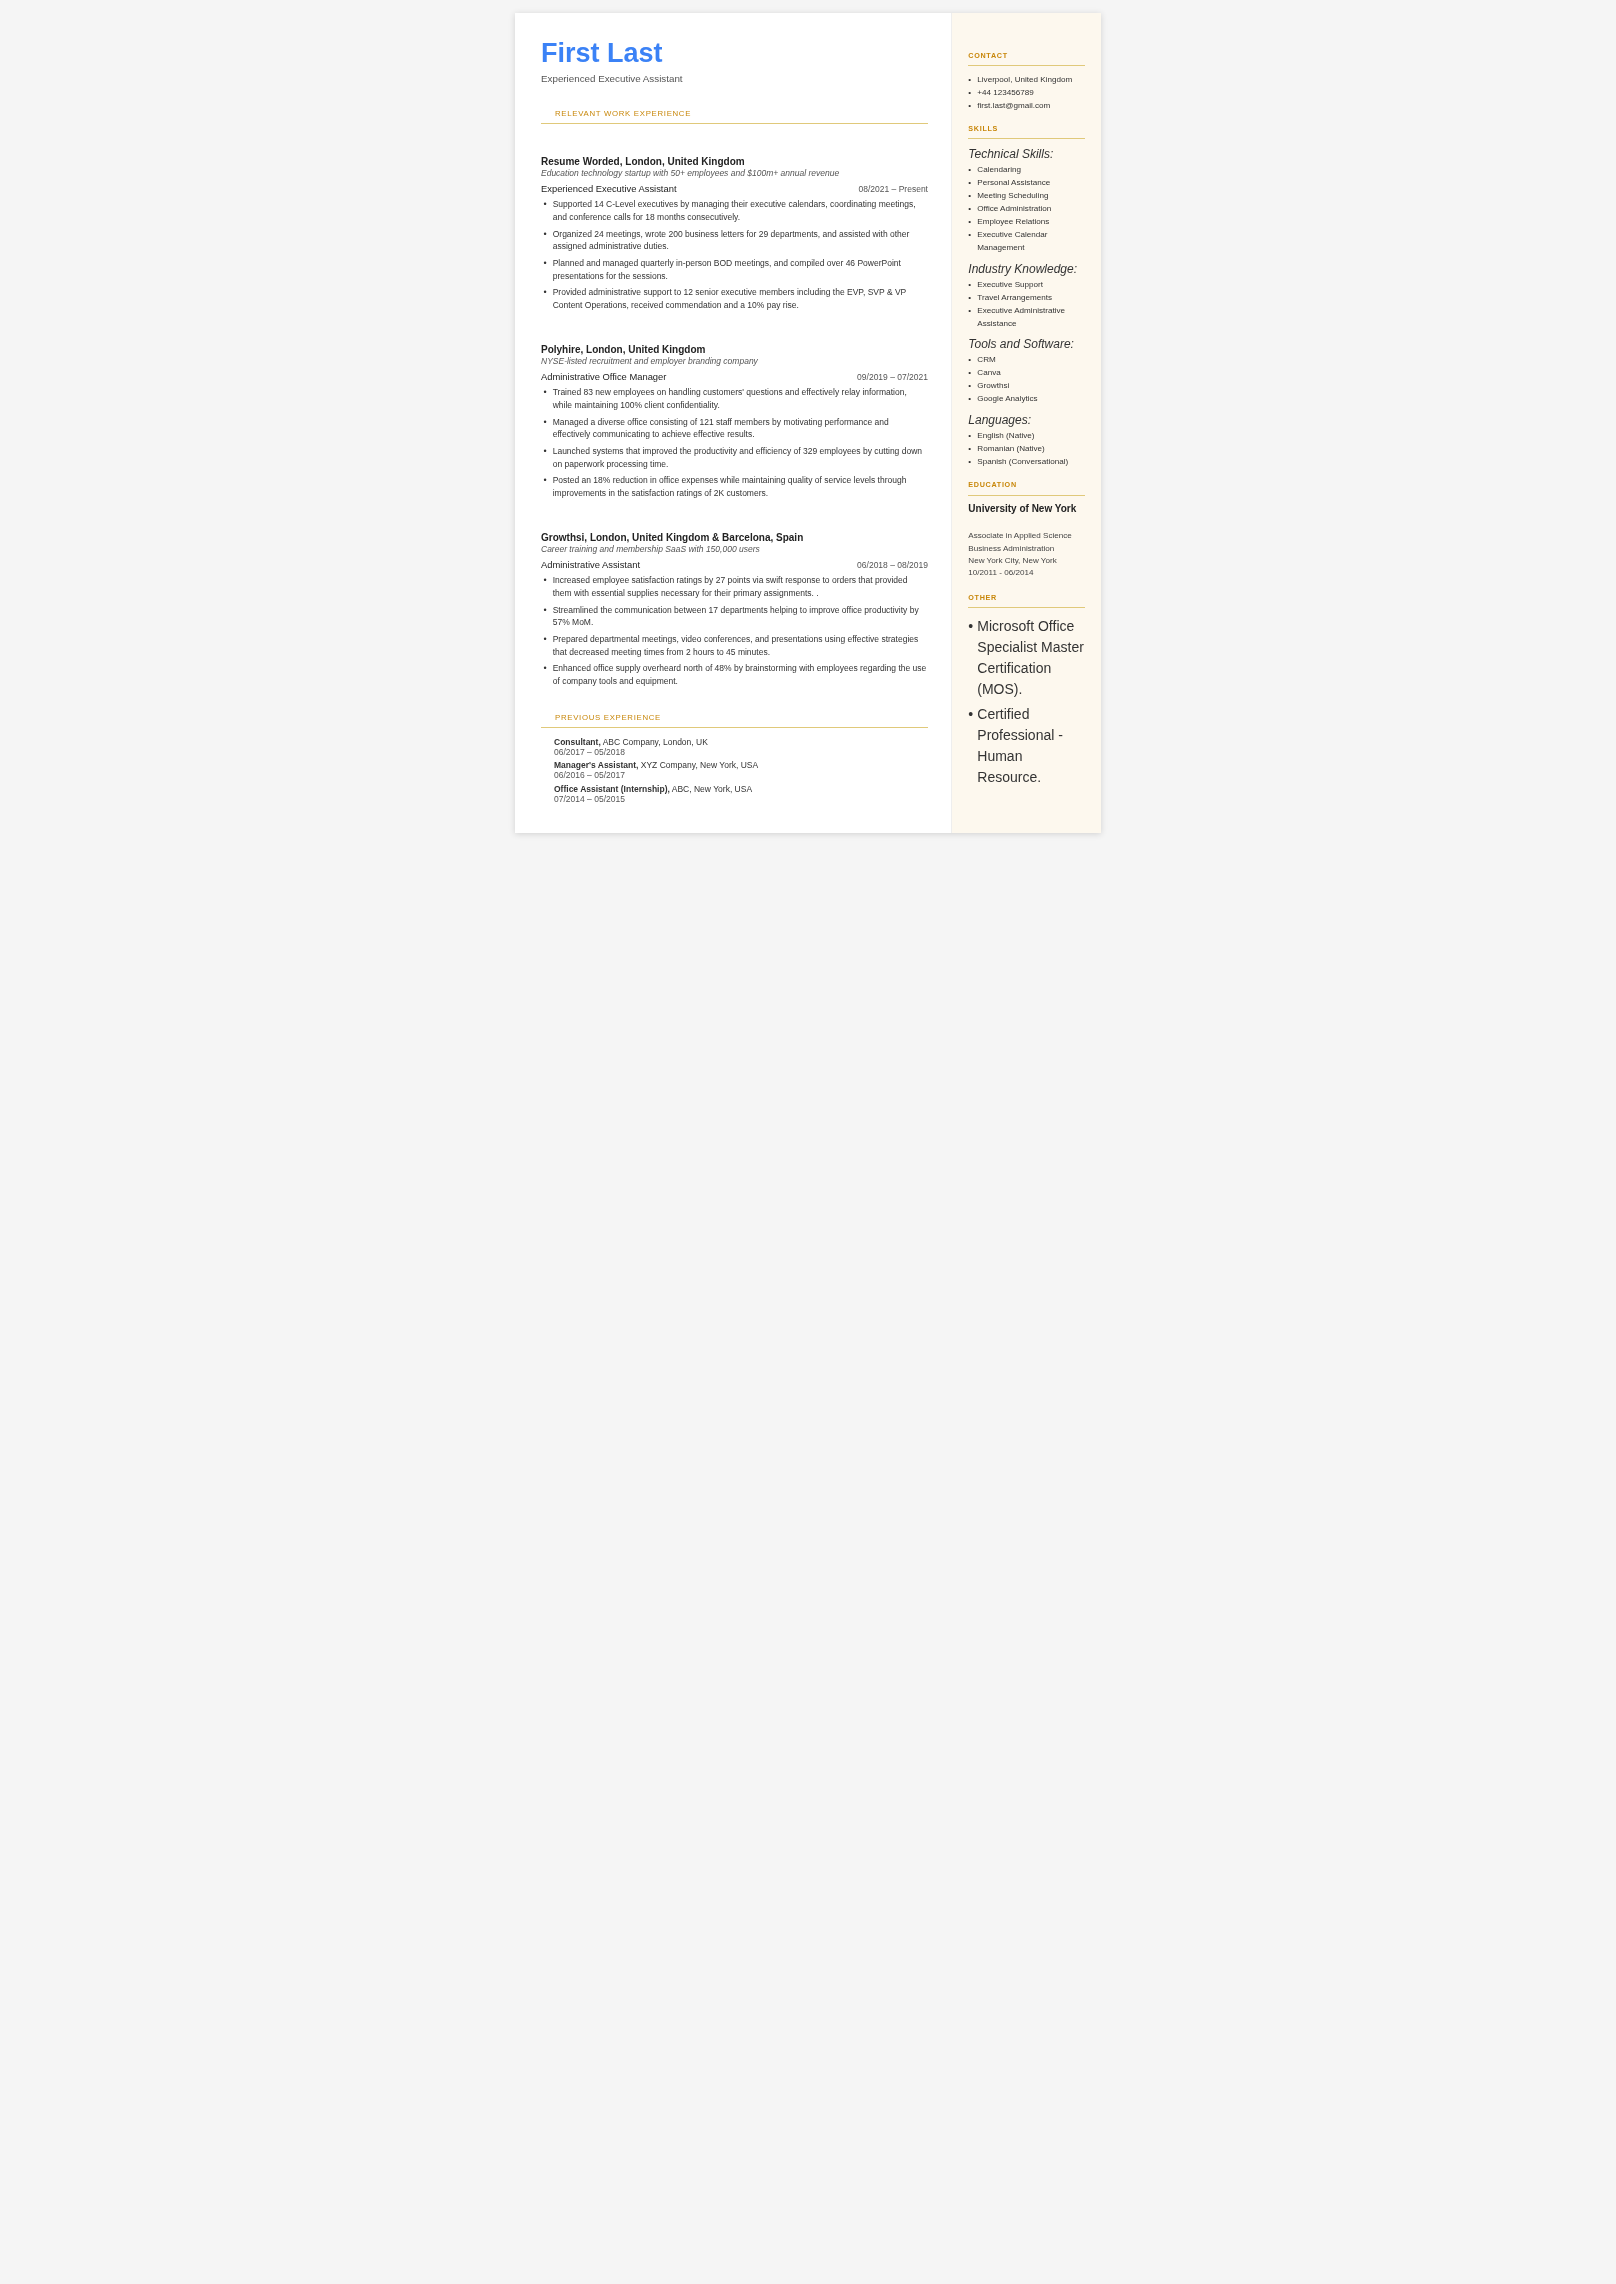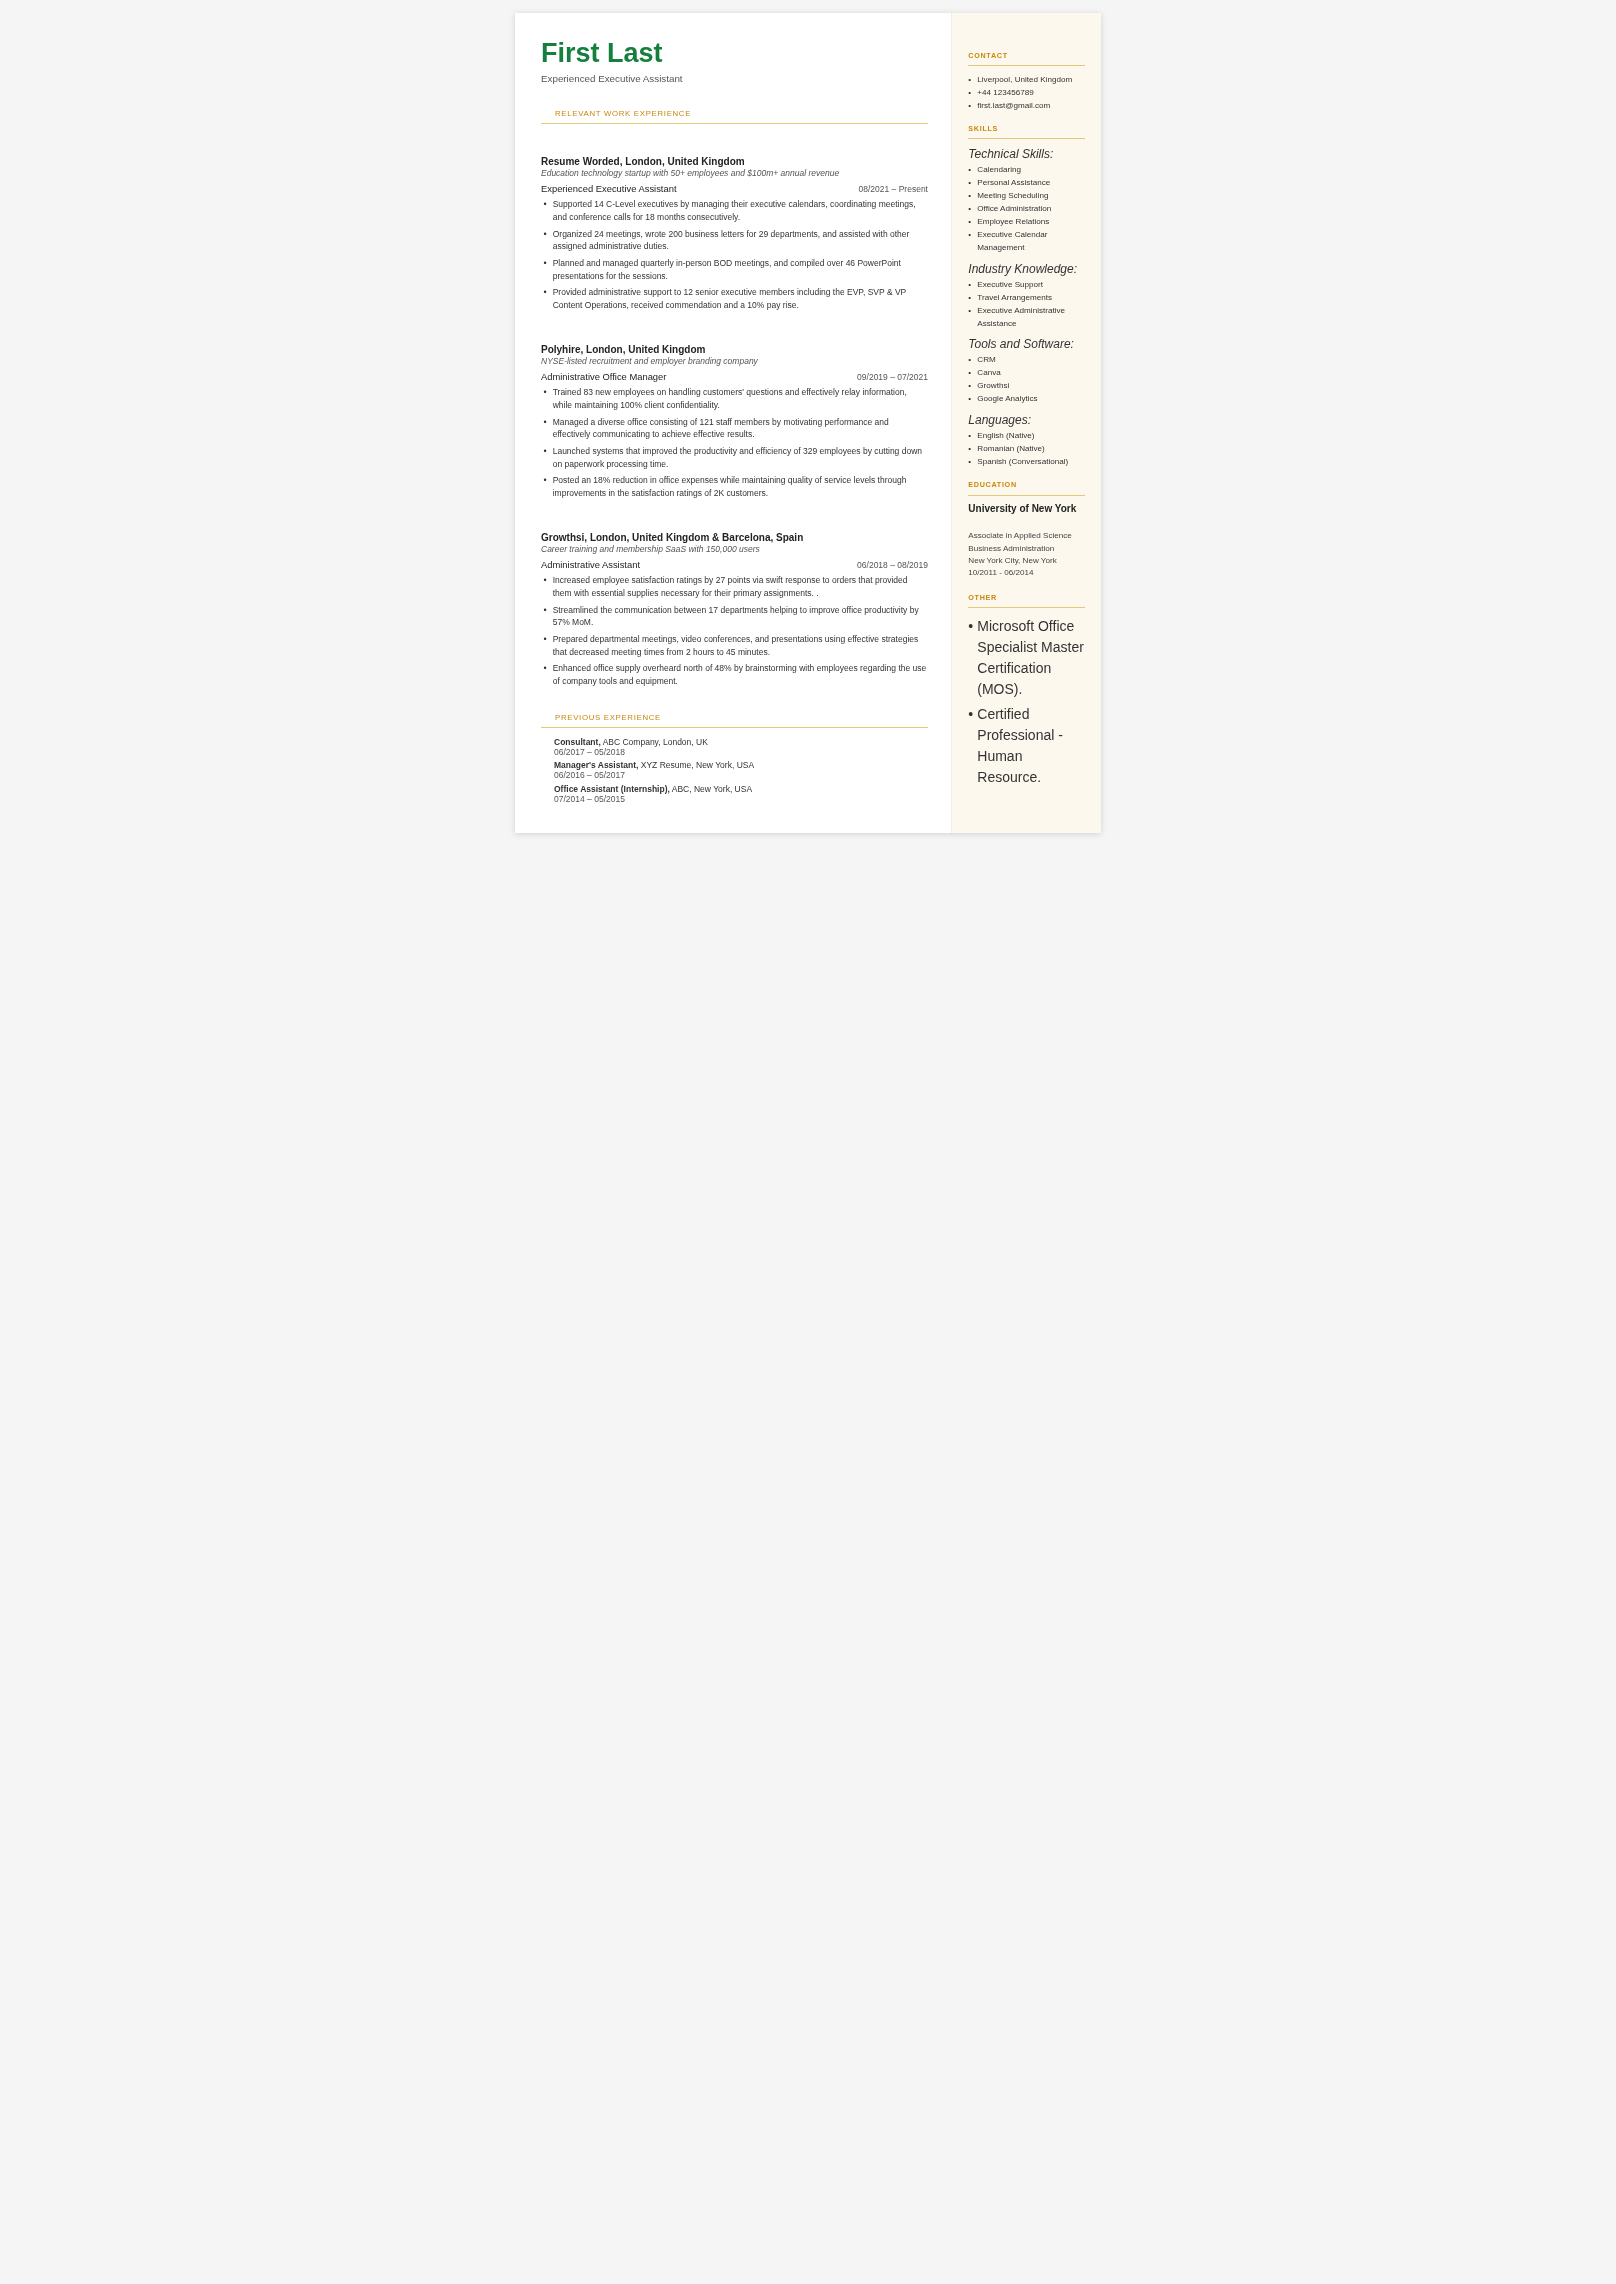--- a/index.html
+++ b/index.html
@@ -20,21 +20,21 @@
     }
     
     .left-col {
       flex: 1;
       padding: 26px 23px 26px 26px;
       border-right: 0.7px solid #eee;
     }
     .name {
       font-size: 27px;
       font-weight: 900;
-      color: #15803d;
+      color: #3b82f6;
       line-height: 1.1;
       margin-bottom: 3.9px;
     }
     .subtitle {
       font-size: 9.8px;
       color: #555;
       margin-bottom: 14.3px;
     }
     .section-title {
       font-size: 7.8px;
@@ -259,21 +259,21 @@
     <hr class="divider">
 
     <div class="prev-exp-row">
       <div class="prev-left">
         <strong>Consultant,</strong><span> ABC Company, London, UK</span>
       </div>
       <div class="prev-date">06/2017 – 05/2018</div>
     </div>
     <div class="prev-exp-row">
       <div class="prev-left">
-        <strong>Manager's Assistant,</strong><span> XYZ Resume, New York, USA</span>
+        <strong>Manager's Assistant,</strong><span> XYZ Company, New York, USA</span>
       </div>
       <div class="prev-date">06/2016 – 05/2017</div>
     </div>
     <div class="prev-exp-row">
       <div class="prev-left">
         <strong>Office Assistant (Internship),</strong><span> ABC, New York, USA</span>
       </div>
       <div class="prev-date">07/2014 – 05/2015</div>
     </div>
 

